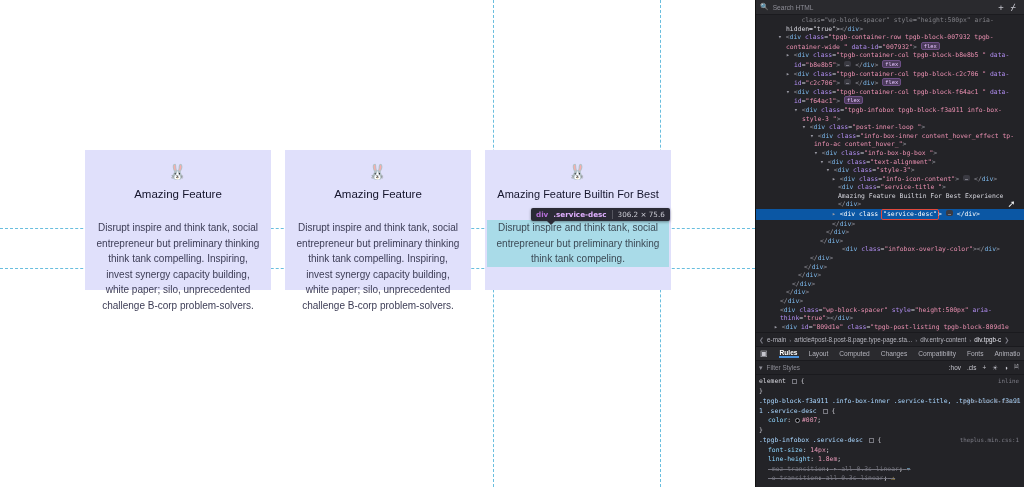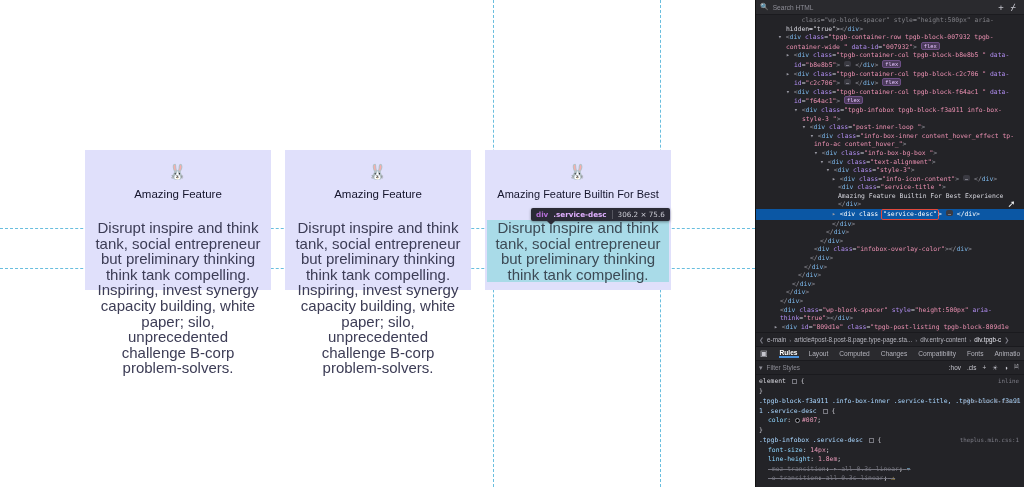--- a/index.html
+++ b/index.html
@@ -53,21 +53,21 @@
     margin-bottom: 6px;
   }
   .card-title {
     font-size: 11.5px;
     color: #14142b;
     line-height: 15px;
     margin-bottom: 18px;
     padding: 0 6px;
   }
   .card-desc {
-    font-size: 15px;
+    font-size: 10px;
     line-height: 15.6px;
     color: #3c3c55;
     padding: 0 10px;
   }
 
   
   .card.c3 .card-desc {
     background: #a9dbe8;
     padding: 0 8px;
     margin: 0 2px;
@@ -331,21 +331,21 @@
 
       <div class="node" style="padding-left:82px"><span class="p">&lt;</span><span class="t">div</span> <span class="a">class</span><span class="p">=</span><span class="v">"service-title "</span><span class="p">&gt;</span></div>
       <div class="node" style="padding-left:82px"><span class="txt">Amazing Feature Builtin For Best Experience</span></div>
       <div class="node" style="padding-left:82px"><span class="p">&lt;/</span><span class="t">div</span><span class="p">&gt;</span></div>
 
       <div class="node sel" style="padding-left:76px"><span class="arrow">▸</span> <span class="p">&lt;</span><span class="t">div</span> <span class="a">class</span> <span class="hl-box"><span class="v">"service-desc"</span></span><span class="p">&gt;</span> <span class="ellipsis">…</span> <span class="p">&lt;/</span><span class="t">div</span><span class="p">&gt;</span></div>
 
       <div class="node" style="padding-left:76px"><span class="p">&lt;/</span><span class="t">div</span><span class="p">&gt;</span></div>
       <div class="node" style="padding-left:70px"><span class="p">&lt;/</span><span class="t">div</span><span class="p">&gt;</span></div>
       <div class="node" style="padding-left:64px"><span class="p">&lt;/</span><span class="t">div</span><span class="p">&gt;</span></div>
-      <div class="node" style="padding-left:58px"><span class="p">&lt;</span><span class="t">div</span> <span class="a">class</span><span class="p">=</span><span class="v">"infobox-overlay-color"</span><span class="p">&gt;</span><span class="p">&lt;/</span><span class="t">div</span><span class="p">&gt;</span></div>
+      <div class="node" style="padding-left:86px"><span class="p">&lt;</span><span class="t">div</span> <span class="a">class</span><span class="p">=</span><span class="v">"infobox-overlay-color"</span><span class="p">&gt;</span><span class="p">&lt;/</span><span class="t">div</span><span class="p">&gt;</span></div>
       <div class="node" style="padding-left:54px"><span class="p">&lt;/</span><span class="t">div</span><span class="p">&gt;</span></div>
       <div class="node" style="padding-left:48px"><span class="p">&lt;/</span><span class="t">div</span><span class="p">&gt;</span></div>
       <div class="node" style="padding-left:42px"><span class="p">&lt;/</span><span class="t">div</span><span class="p">&gt;</span></div>
       <div class="node" style="padding-left:36px"><span class="p">&lt;/</span><span class="t">div</span><span class="p">&gt;</span></div>
       <div class="node" style="padding-left:30px"><span class="p">&lt;/</span><span class="t">div</span><span class="p">&gt;</span></div>
       <div class="node" style="padding-left:24px"><span class="p">&lt;/</span><span class="t">div</span><span class="p">&gt;</span></div>
 
       <div class="node" style="padding-left:24px"><span class="p">&lt;</span><span class="t">div</span> <span class="a">class</span><span class="p">=</span><span class="v">"wp-block-spacer"</span> <span class="a">style</span><span class="p">=</span><span class="v">"height:500px"</span> <span class="a">aria-</span></div>
       <div class="node" style="padding-left:24px"><span class="a">think</span><span class="p">=</span><span class="v">"true"</span><span class="p">&gt;</span><span class="p">&lt;/</span><span class="t">div</span><span class="p">&gt;</span></div>
 

